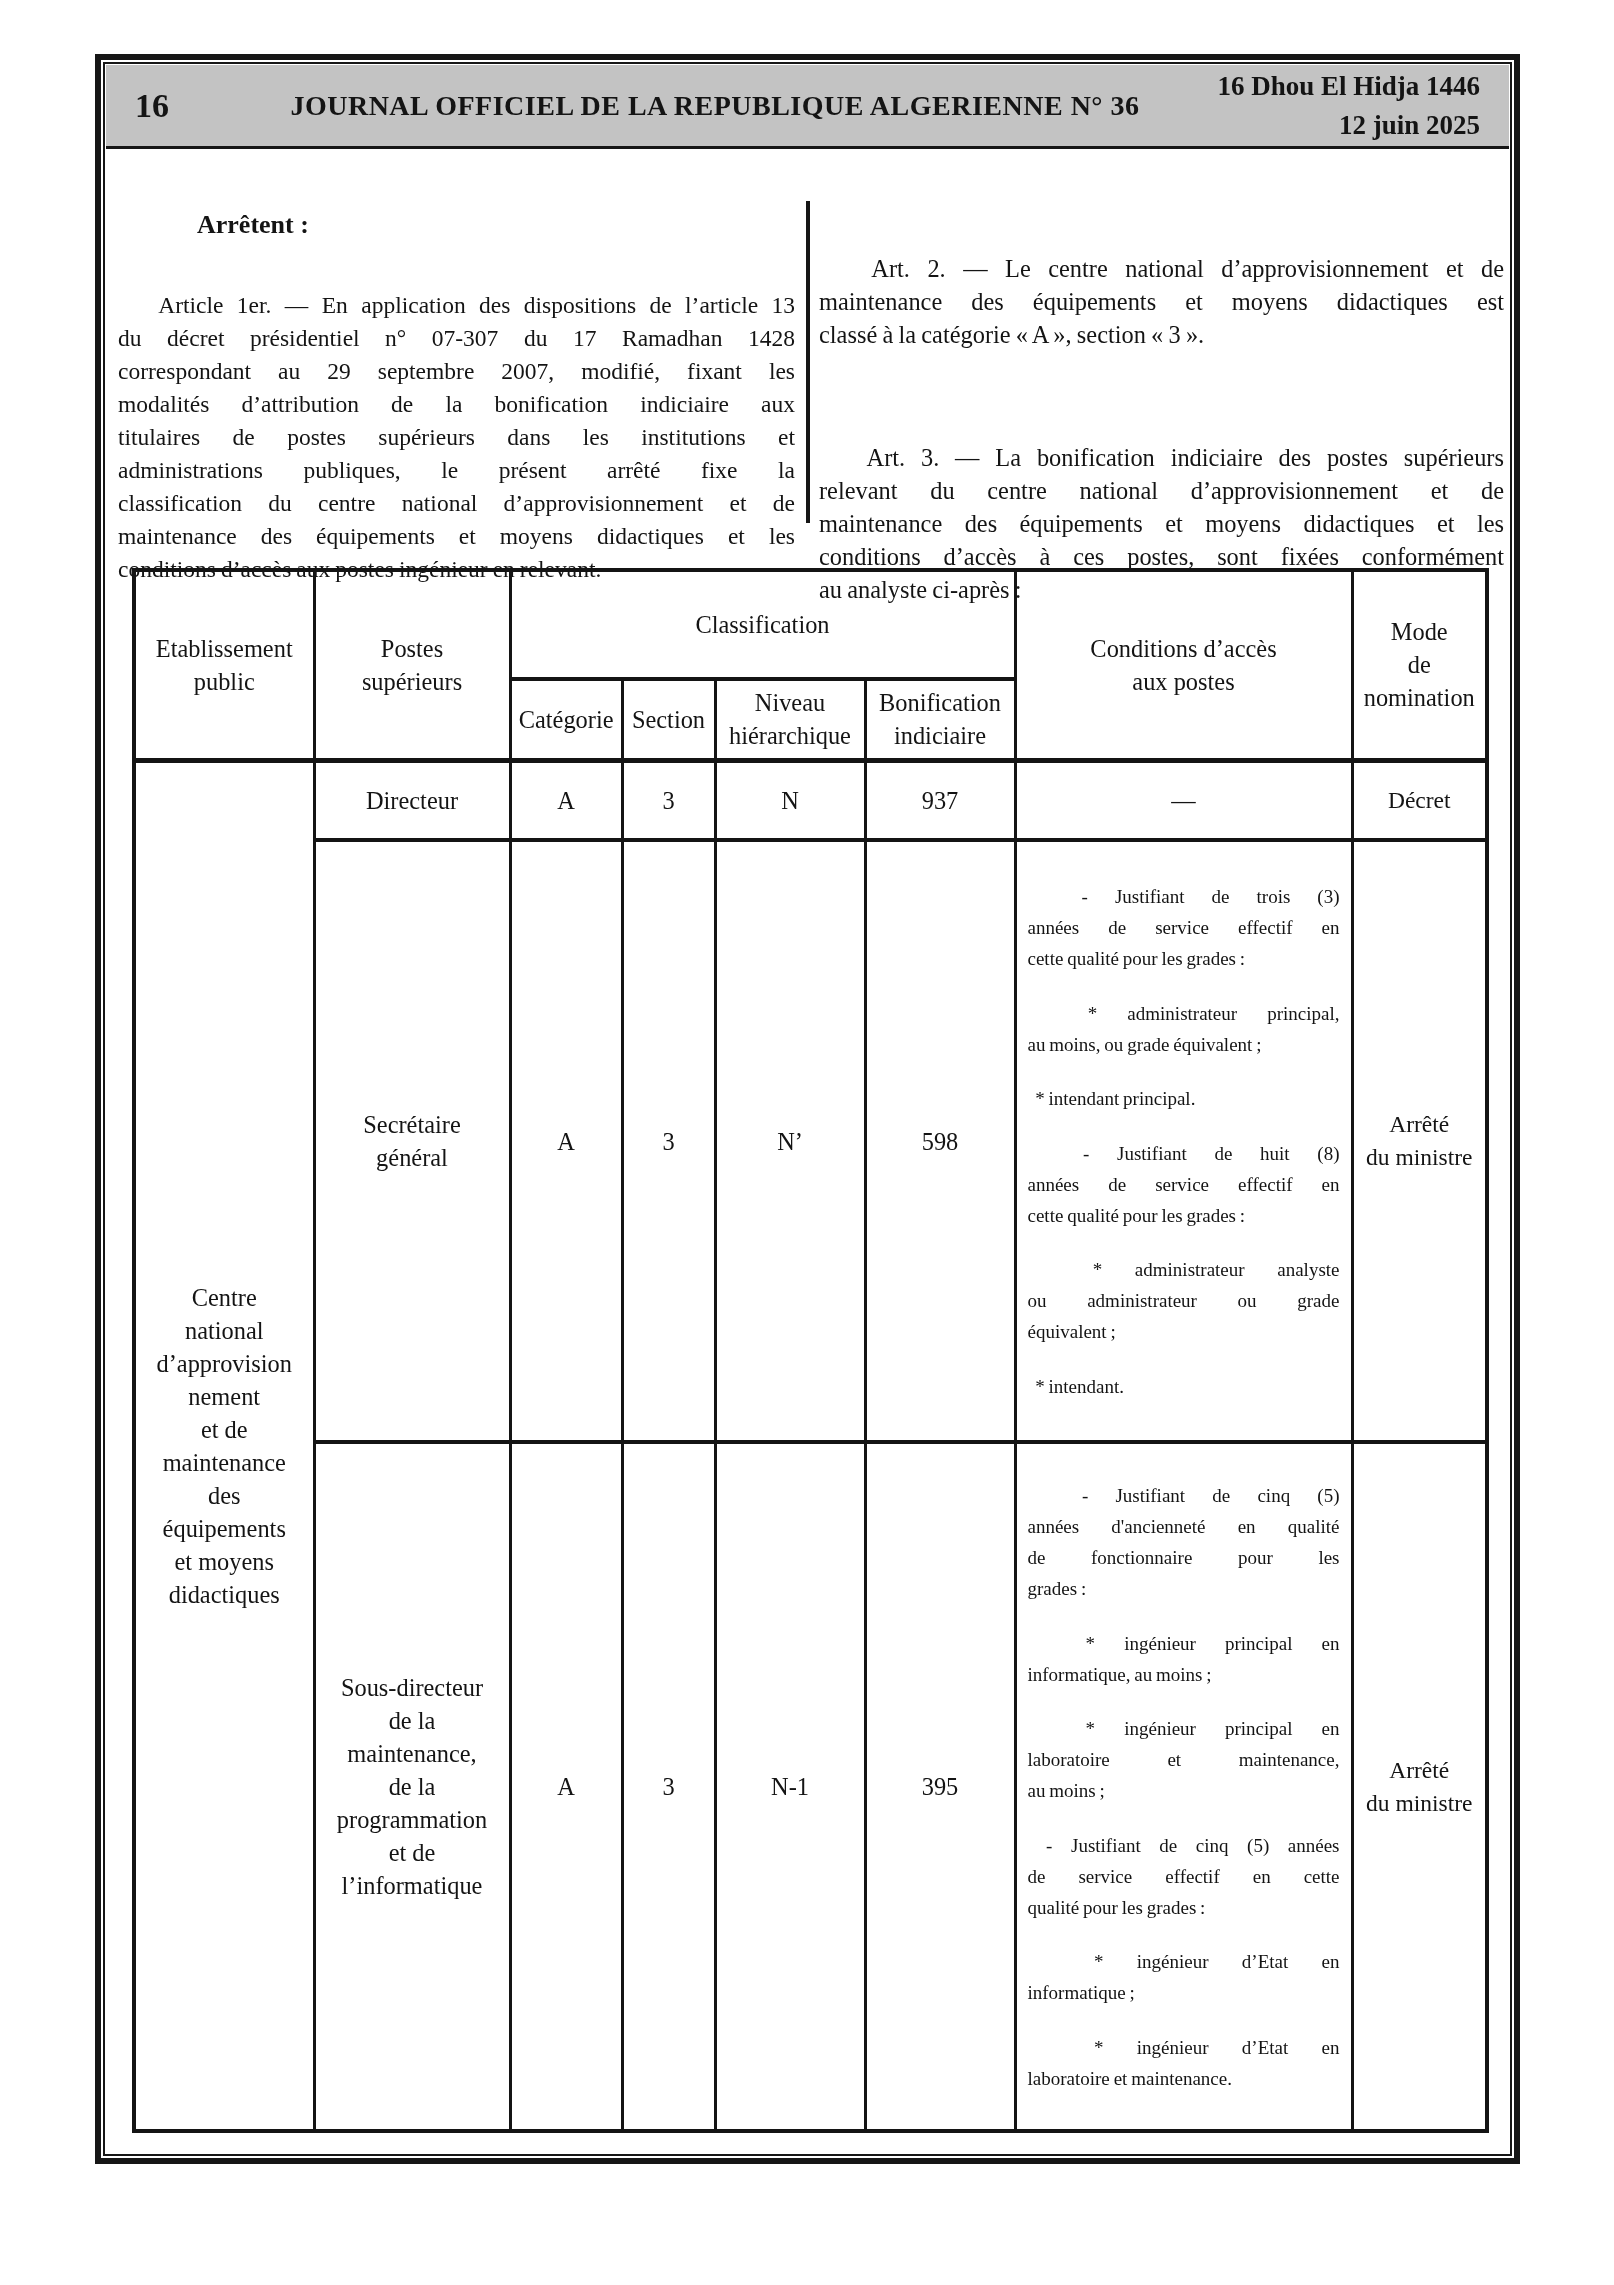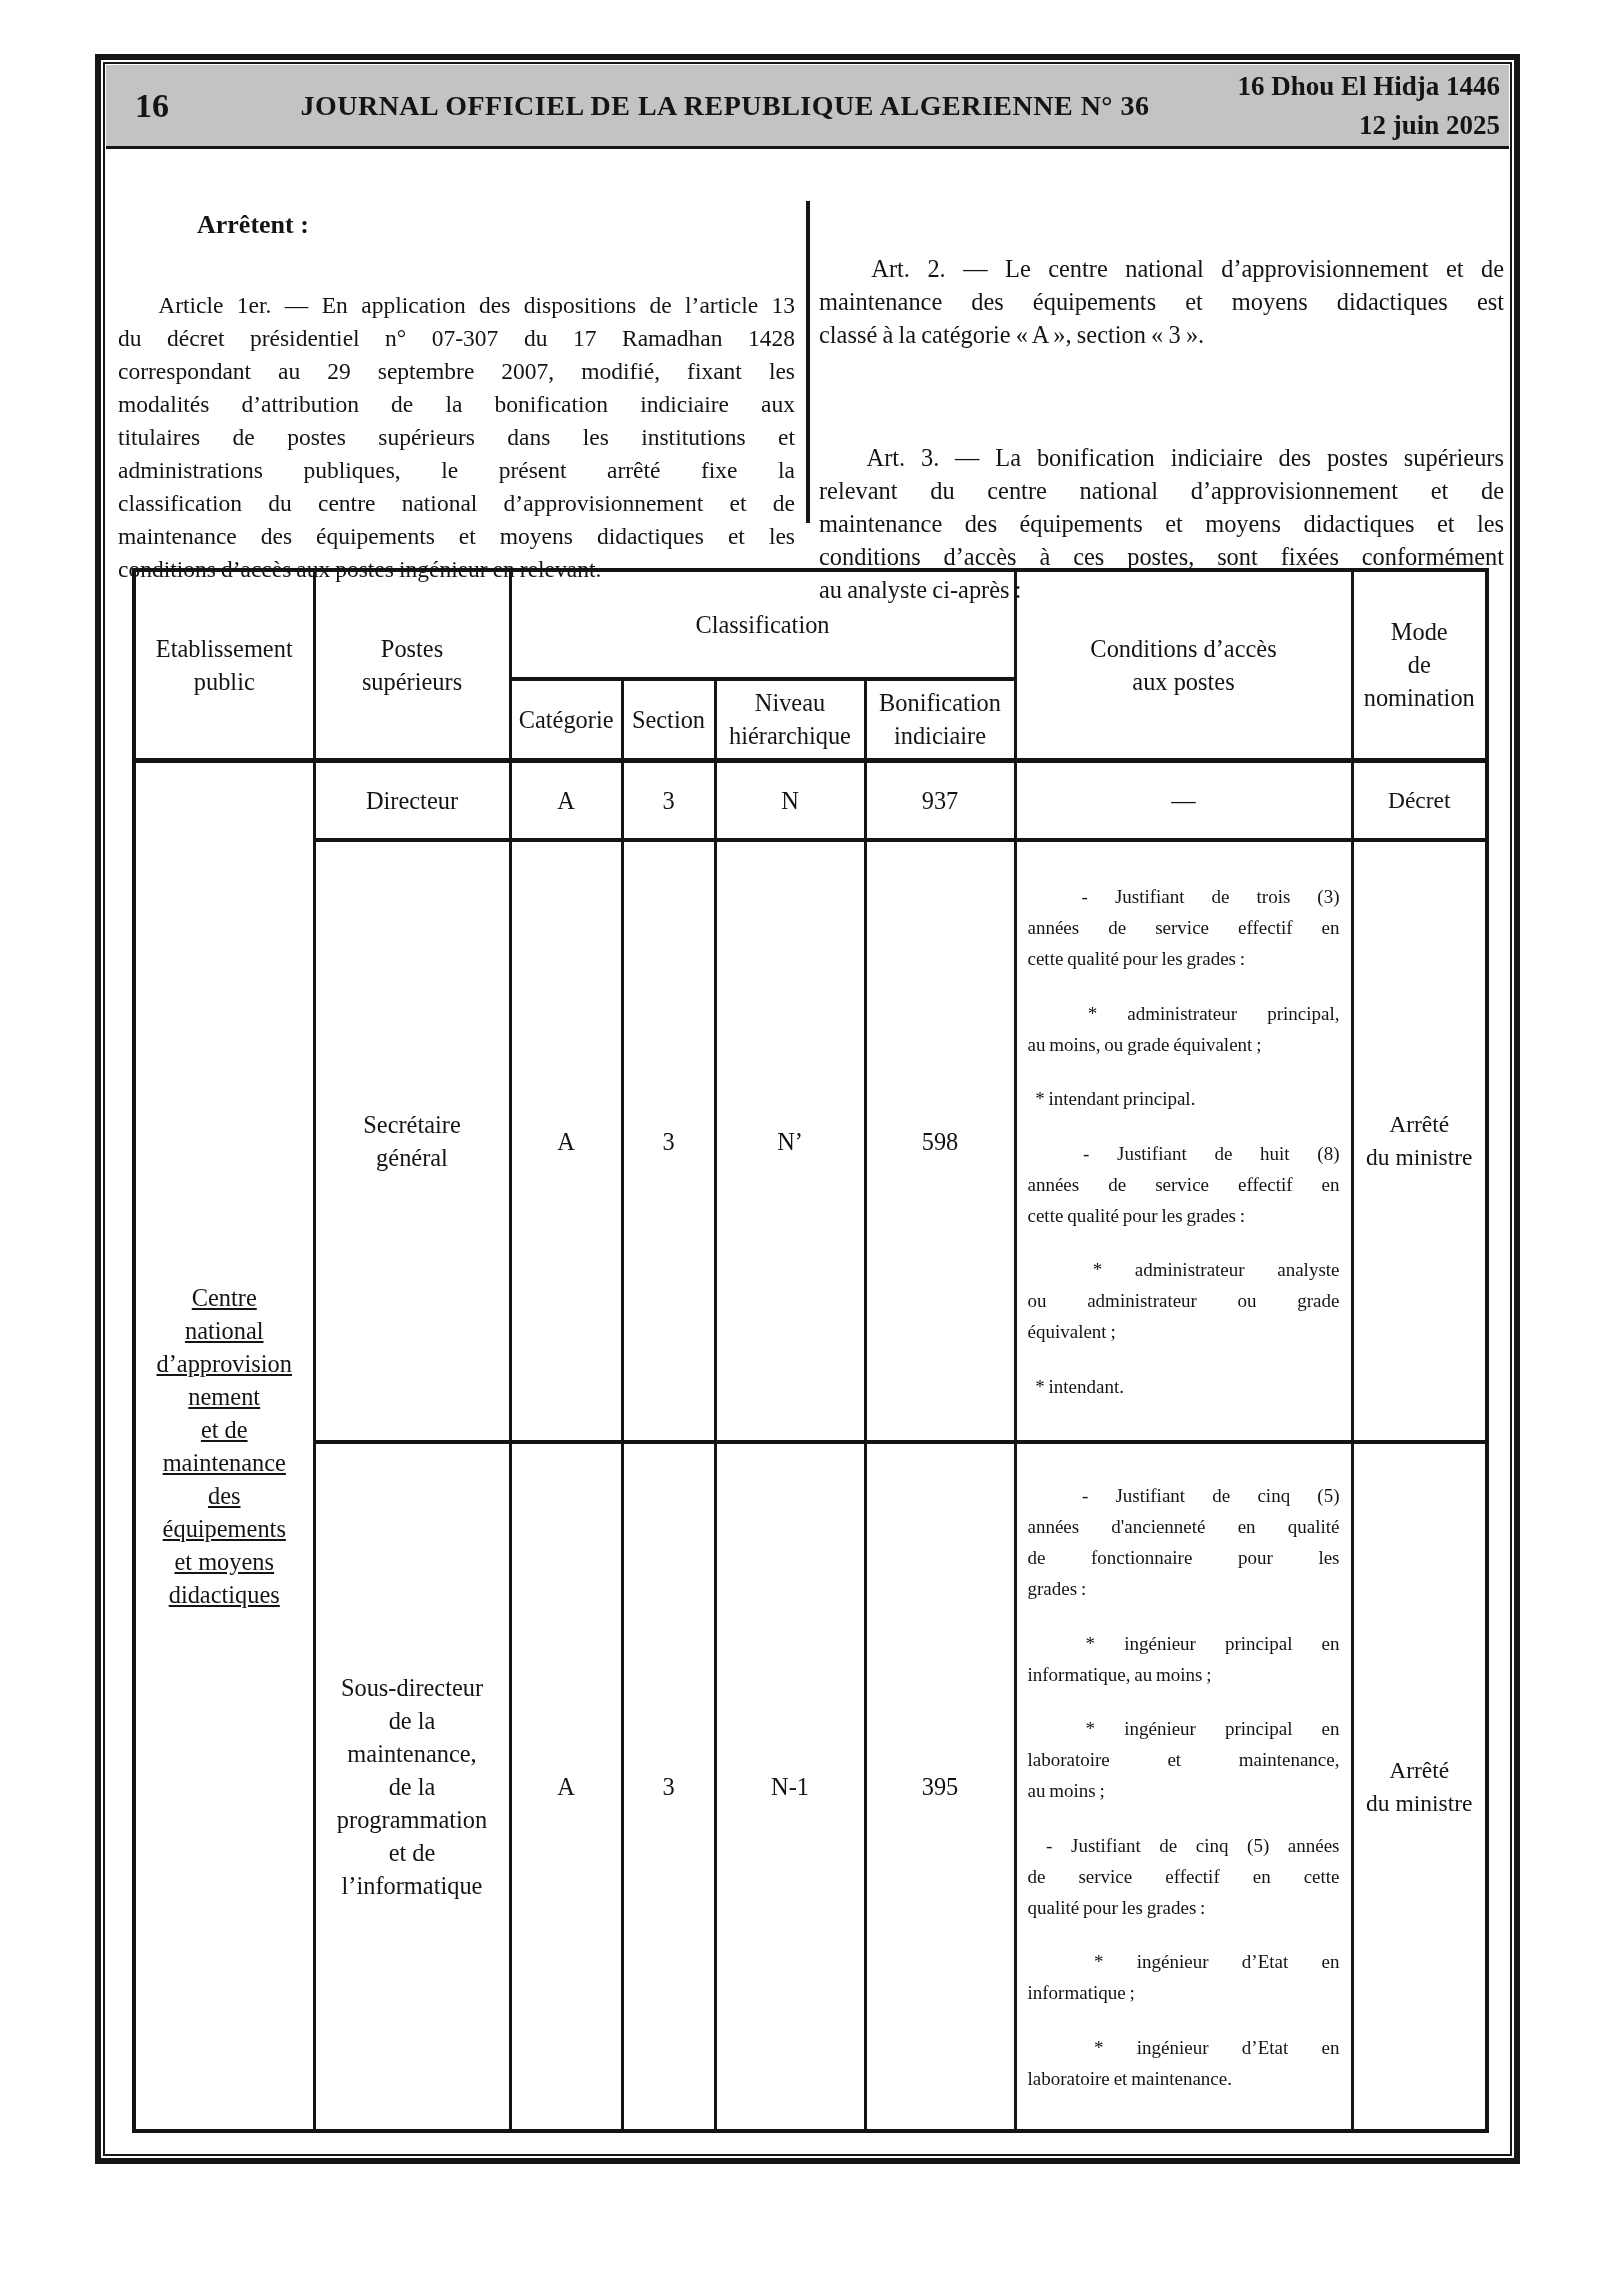--- a/index.html
+++ b/index.html
@@ -26,21 +26,21 @@
     display:flex;align-items:center;
   }
   .band .pagenum{
     width:127px;padding-left:29px;font-size:34px;font-weight:bold;
   }
   .band .jtitle{
     flex:1;text-align:center;font-size:28px;font-weight:bold;letter-spacing:0.5px;
     white-space:nowrap;
   }
   .band .dates{
-    width:312px;padding-right:9px;text-align:right;font-size:27px;font-weight:bold;
+    width:312px;padding-right:29px;text-align:right;font-size:27px;font-weight:bold;
     line-height:39px;
   }
   
   .col{position:absolute;}
   .col-left{left:118px;top:208px;width:677px;font-size:23.5px;line-height:33px;}
   .col-right{left:819px;top:204px;width:685px;font-size:24.4px;line-height:33px;}
   .divider{position:absolute;left:806px;top:201px;width:3.6px;height:322px;background:#161616;}
   .heading{font-size:26px;font-weight:bold;margin:0 0 20px 79px;}
   .para{word-spacing:-0.9px;margin-top:48px;}
   .para-gap{height:42px;}
@@ -63,21 +63,21 @@
   .tbl tr.r2{height:602px;}
   .tbl tr.r3{height:689px;}
   .tbl th.hb{border-bottom-width:5.4px;}
   .tbl th.cls{border-bottom-width:4.5px;}
   .tbl tr.r1 td{border-bottom-width:4.5px;}
   .tbl tr.r2 td{border-bottom-width:4.5px;}
   .tbl td.cond{
     text-align:left;font-size:19px;line-height:31px;
     padding:12.7px 11px;word-spacing:-0.9px;
   }
-  .tbl td.estab{line-height:33px;text-decoration:underline;}
+  .tbl td.estab{line-height:33px;}
   .tbl td.mode{padding:5.4px 3.6px;font-size:23.5px;}
 </style>
 </head>
 <body>
 
 <div class="page">
 
   <div class="frame">
     <div class="frame-inner"></div>
   </div>

